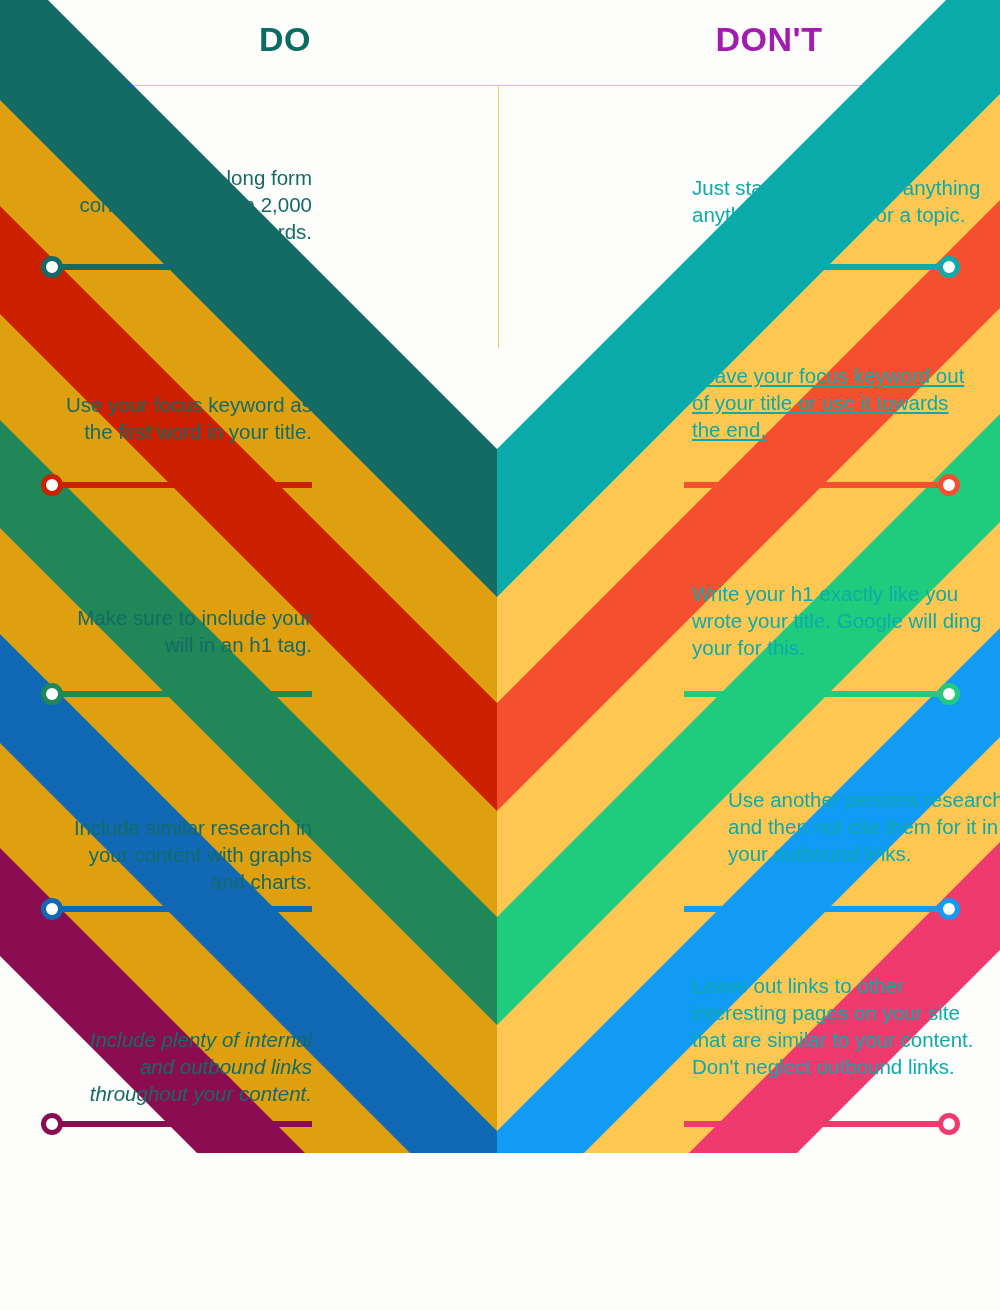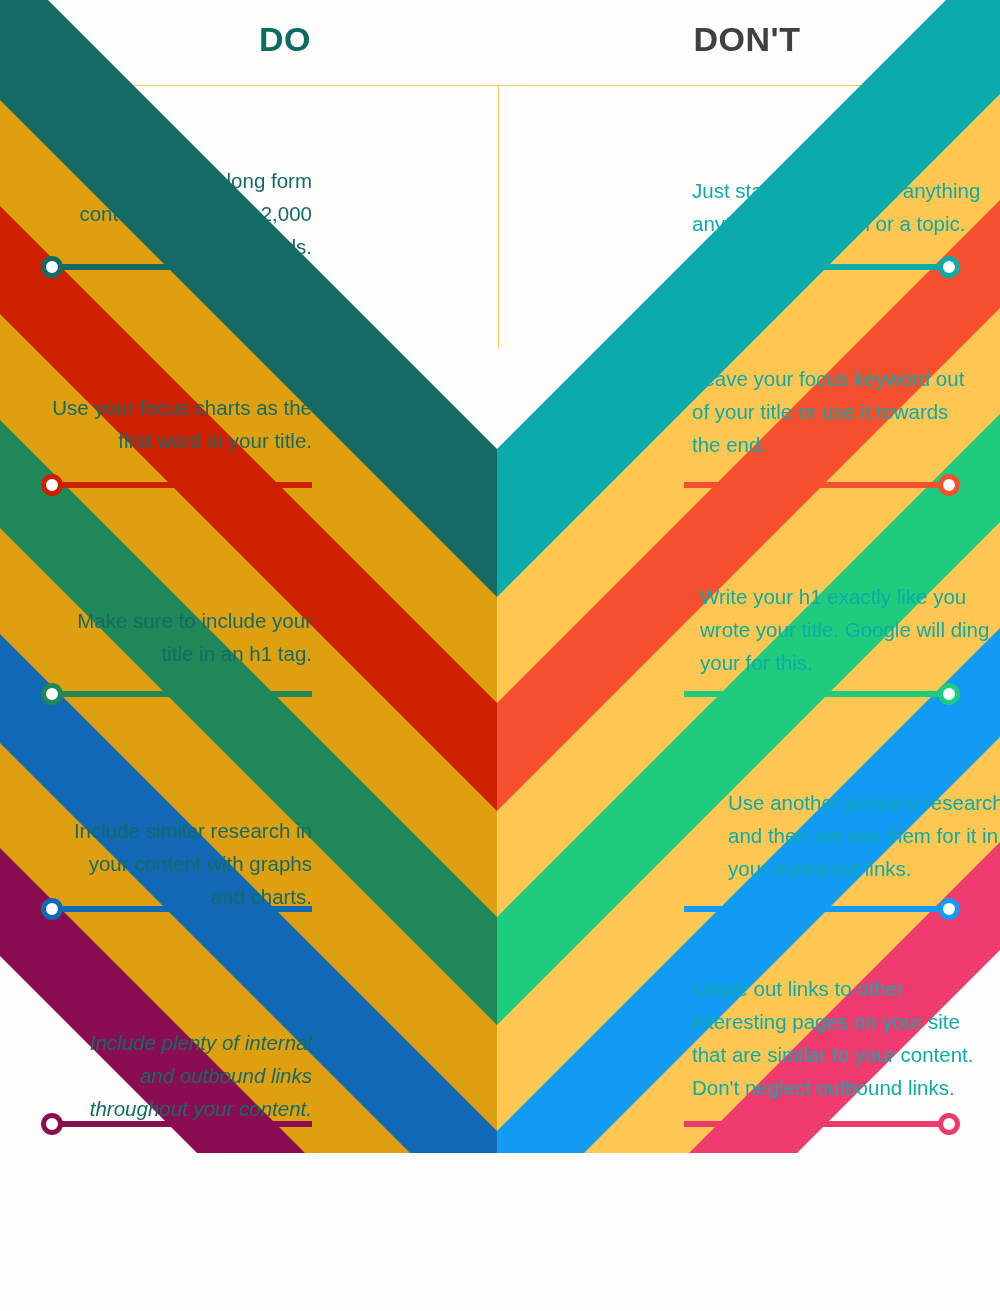--- a/index.html
+++ b/index.html
@@ -27,21 +27,21 @@
   .hdr {
     position: absolute;
     top: 20px;
     font-size: 34px;
     font-weight: bold;
     letter-spacing: 0.5px;
     text-align: center;
     font-family: "Liberation Sans", sans-serif;
   }
   .hdr-do   { left: 160px; width: 250px; color: #0C6B63; }
-  .hdr-dont { left: 622px; width: 250px; color: #404040; }
+  .hdr-dont { left: 644px; width: 250px; color: #a21caf; }
 
   .rule-h {
     position: absolute;
     left: 0; top: 85px;
     width: 1000px; height: 1px;
     background: #F7C85A;
   }
   .rule-v {
     position: absolute;
     left: 498px; top: 86px;
@@ -68,21 +68,21 @@
     width: 22px; height: 22px;
     border-radius: 50%;
     background: #fdfdfc;
     box-sizing: border-box;
   }
 
   
   .txt {
     position: absolute;
     font-size: 20.5px;
-    line-height: 33px;
+    line-height: 27px;
     font-family: "Liberation Sans", sans-serif;
   }
   .txt-left {
     text-align: right;
     color: #146B66;
     width: 260px;
   }
   .txt-right {
     text-align: left;
     color: #0CABAB;
@@ -147,27 +147,27 @@
     <div class="knob" style="left:938px; top:898px; border:5px solid #129BF5;"></div>
 
     <div class="conn" style="left:54px; top:1121px; width:258px; background:#8B0D51;"></div>
     <div class="knob" style="left:41px; top:1113px; border:5px solid #8B0D51;"></div>
     <div class="conn" style="left:684px; top:1121px; width:262px; background:#EE3A6C;"></div>
     <div class="knob" style="left:938px; top:1113px; border:5px solid #EE3A6C;"></div>
   </div>
 
   <div>
     <div class="txt txt-left" style="left:52px; top:164px;">Post focused, long form content longer than 2,000 words.</div>
-    <div class="txt txt-left" style="left:52px; top:391px;">Use your focus charts as the first word in your title.</div>
-    <div class="txt txt-left" style="left:52px; top:604px;">Make sure to include your title in an h1 tag.</div>
+    <div class="txt txt-left" style="left:52px; top:391px;">Use your focus keyword as the first word in your title.</div>
+    <div class="txt txt-left" style="left:52px; top:604px;">Make sure to include your will in an h1 tag.</div>
     <div class="txt txt-left" style="left:52px; top:814px;">Include similar research in your content with graphs and charts.</div>
     <div class="txt txt-left" style="left:52px; top:1026px;font-style:italic;">Include plenty of internal and outbound links throughout your content.</div>
   </div>
 
   <div>
     <div class="txt txt-right" style="left:692px; top:174px;">Just start writing about anything anything a direction or a topic.</div>
-    <div class="txt txt-right" style="left:692px; top:362px;">Leave your focus keyword out of your title or use it towards the end.</div>
-    <div class="txt txt-right" style="left:692px; top:580px;margin-left:8px;">Write your h1 exactly like you wrote your title. Google will ding your for this.</div>
+    <div class="txt txt-right" style="left:692px; top:362px;text-decoration:underline;">Leave your focus keyword out of your title or use it towards the end.</div>
+    <div class="txt txt-right" style="left:692px; top:580px;">Write your h1 exactly like you wrote your title. Google will ding your for this.</div>
     <div class="txt txt-right" style="left:728px; top:786px;">Use another persons research and then not cite them for it in your outbound links.</div>
     <div class="txt txt-right" style="left:692px; top:972px;">Leave out links to other interesting pages on your site that are similar to your content. Don't neglect outbound links.</div>
   </div>
 
 </div>
 
 </body></html>

